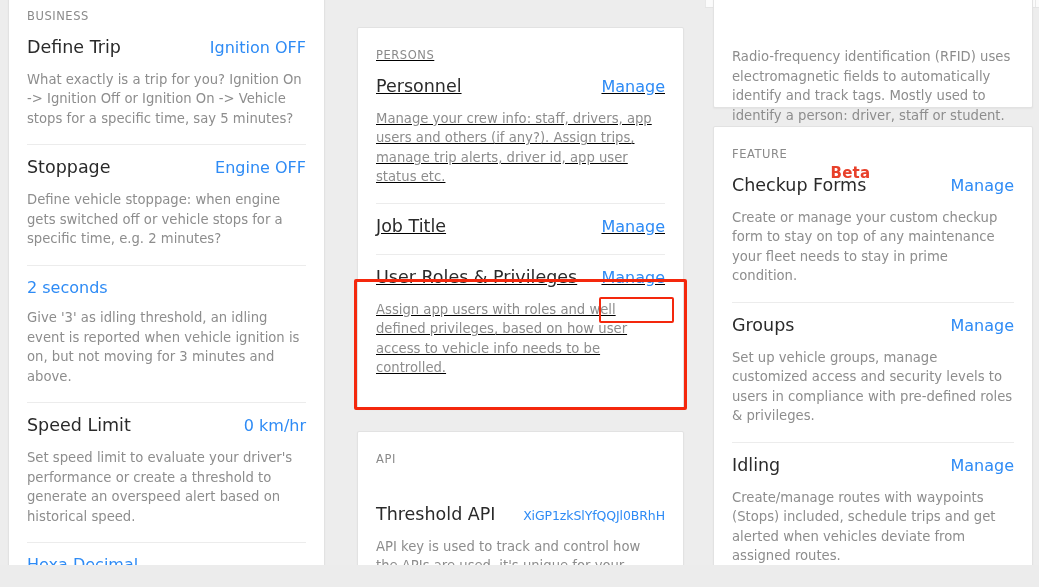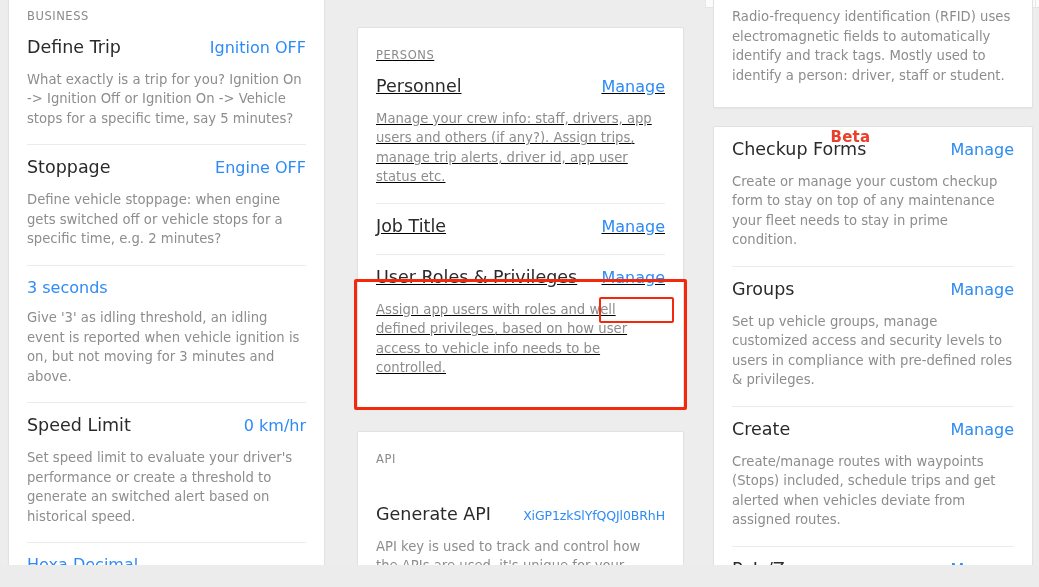--- a/index.html
+++ b/index.html
@@ -201,31 +201,31 @@
         <div class="entry">
           <div class="entry-head">
             <div class="entry-title">Stoppage</div>
             <div class="entry-action">Engine OFF</div>
           </div>
           <div class="entry-desc">Define vehicle stoppage: when engine gets switched off or vehicle stops for a specific time, e.g. 2 minutes?</div>
         </div>
 
         <div class="entry">
           <div class="entry-head">
-            <div class="entry-action">3 seconds</div>
+            <div class="entry-action">2 seconds</div>
           </div>
           <div class="entry-desc">Give '3' as idling threshold, an idling event is reported when vehicle ignition is on, but not moving for 3 minutes and above.</div>
         </div>
 
         <div class="entry">
           <div class="entry-head">
             <div class="entry-title">Speed Limit</div>
             <div class="entry-action">0 km/hr</div>
           </div>
-          <div class="entry-desc">Set speed limit to evaluate your driver's performance or create a threshold to generate an switched alert based on historical speed.</div>
+          <div class="entry-desc">Set speed limit to evaluate your driver's performance or create a threshold to generate an overspeed alert based on historical speed.</div>
         </div>
 
         <div class="entry">
           <div class="entry-head">
             <div class="entry-action">Hexa Decimal</div>
           </div>
           <div class="entry-desc">Person ID is a unique identification code linked to iButton/RFID to identify person: driver, staff or student. Choose an ID format.</div>
         </div>
 
       </div>
@@ -263,42 +263,43 @@
 
       </div>
     </div>
 
     <div class="card" id="card-api">
       <div class="card-inner">
         <div class="section-label">API</div>
 
         <div class="entry">
           <div class="entry-head">
-            <div class="entry-title">Generate API</div>
+            <div class="entry-title">Threshold API</div>
             <div class="entry-action apikey">XiGP1zkSlYfQQJl0BRhH</div>
           </div>
           <div class="entry-desc">API key is used to track and control how the APIs are used, it's unique for your account and can be generated only once.</div>
         </div>
 
       </div>
     </div>
 
   </div>
 
   <div class="card" id="right-partial">
     <div class="card-inner">
       <div class="entry">
-        <div class="entry-desc" style="margin-top:72px">Radio-frequency identification (RFID) uses electromagnetic fields to automatically identify and track tags. Mostly used to identify a person: driver, staff or student.</div>
+        <div class="entry-desc" style="margin-top:112px">Radio-frequency identification (RFID) uses electromagnetic fields to automatically identify and track tags. Mostly used to identify a person: driver, staff or student.</div>
       </div>
     </div>
   </div>
 
   <div class="column" id="col-right">
     <div class="card" id="card-feature">
       <div class="card-inner">
+        <div class="section-label">FEATURE</div>
 
         <div class="entry">
           <div class="entry-head">
             <div class="entry-title">
               <span>Checkup Forms</span>
               <span class="beta-badge">Beta</span>
             </div>
             <div class="entry-action">Manage</div>
           </div>
           <div class="entry-desc">Create or manage your custom checkup form to stay on top of any maintenance your fleet needs to stay in prime condition.</div>
@@ -307,21 +308,21 @@
         <div class="entry">
           <div class="entry-head">
             <div class="entry-title">Groups</div>
             <div class="entry-action">Manage</div>
           </div>
           <div class="entry-desc">Set up vehicle groups, manage customized access and security levels to users in compliance with pre-defined roles &amp; privileges.</div>
         </div>
 
         <div class="entry">
           <div class="entry-head">
-            <div class="entry-title">Create</div>
+            <div class="entry-title">Idling</div>
             <div class="entry-action">Manage</div>
           </div>
           <div class="entry-desc">Create/manage routes with waypoints (Stops) included, schedule trips and get alerted when vehicles deviate from assigned routes.</div>
         </div>
 
         <div class="entry">
           <div class="entry-head">
             <div class="entry-title">PoIs/Zones</div>
             <div class="entry-action">Manage</div>
           </div>

